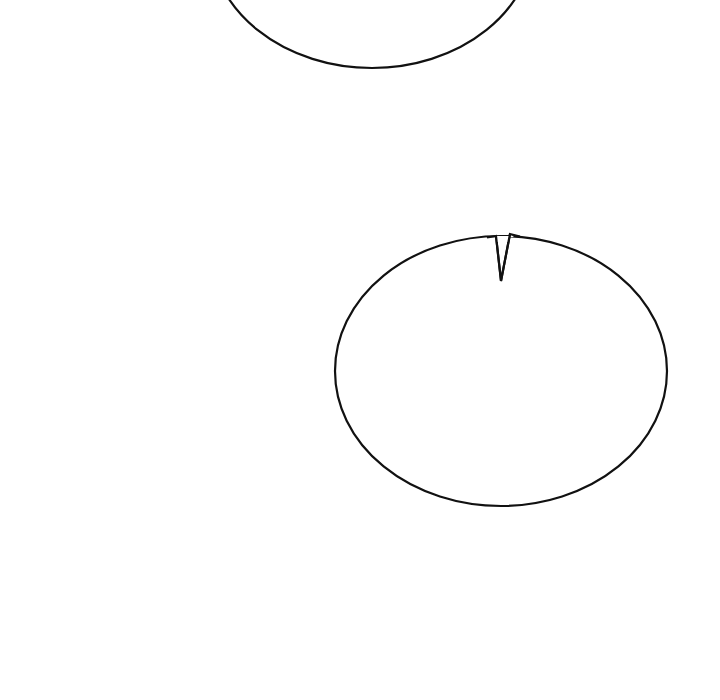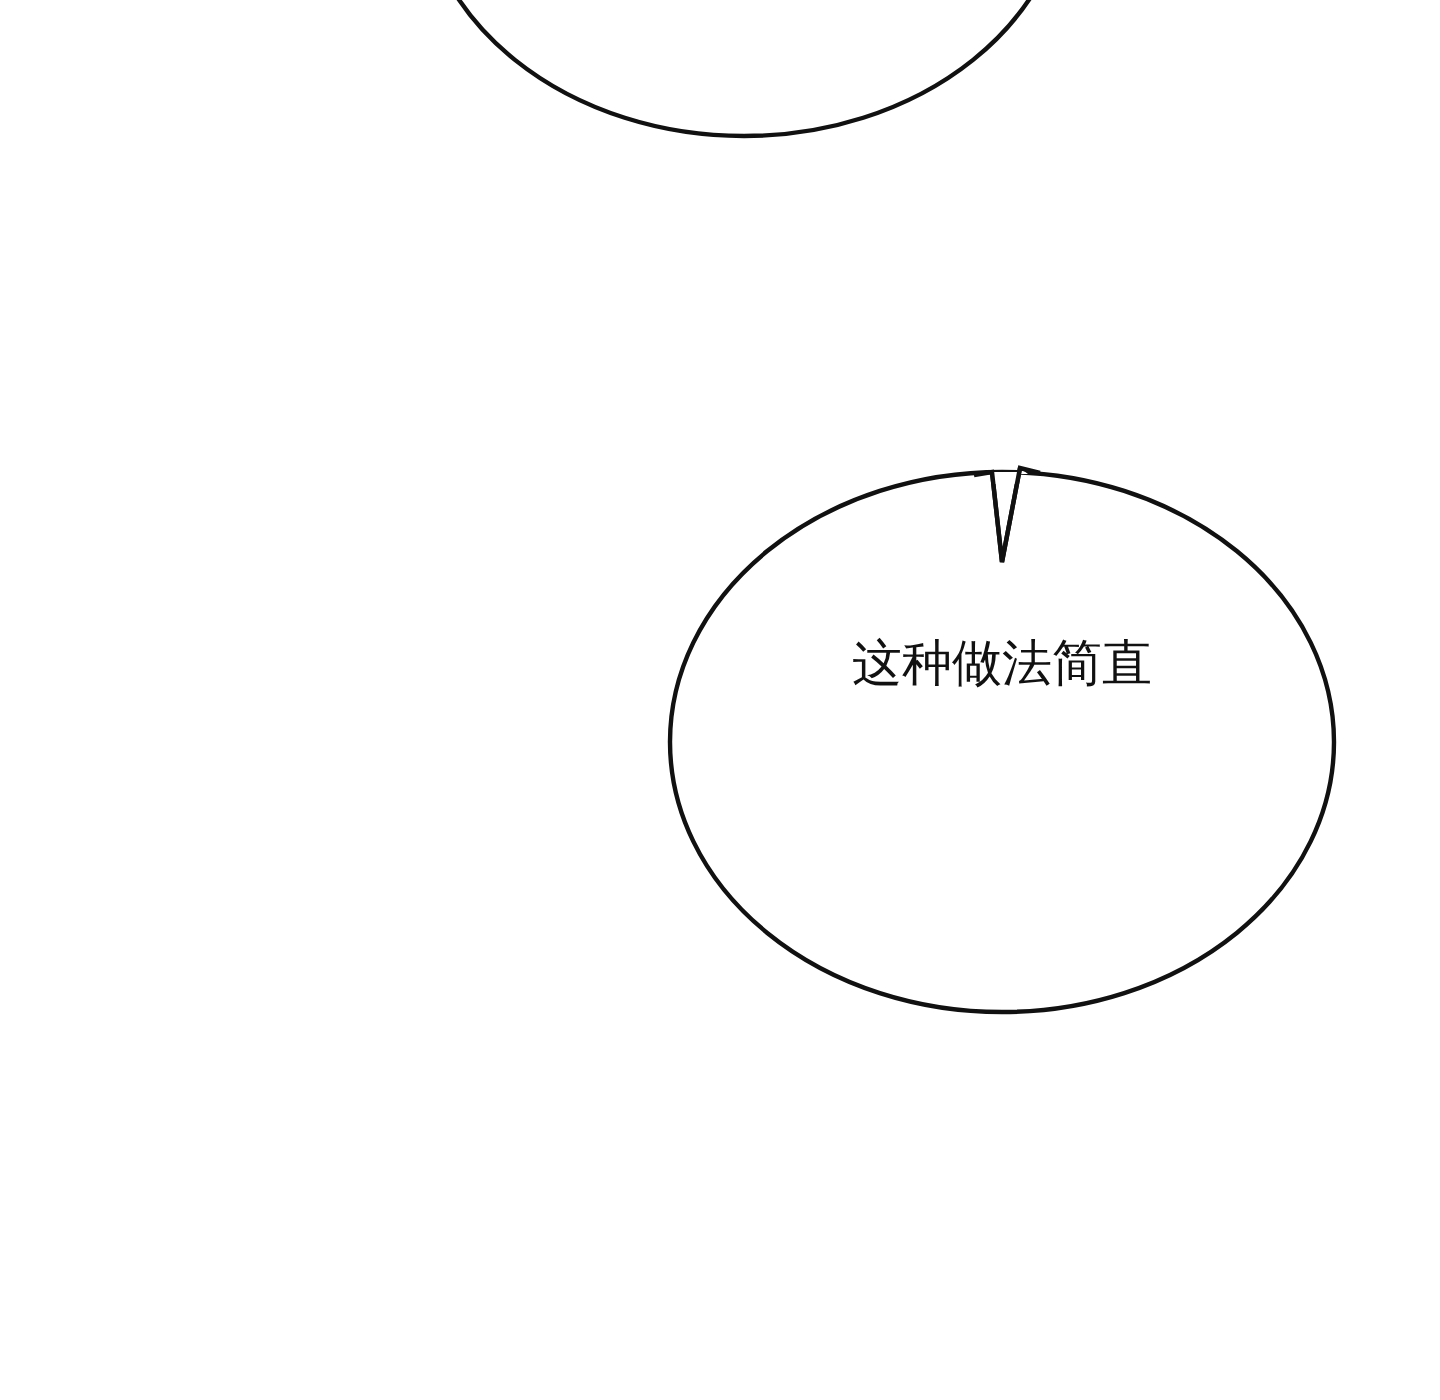--- a/index.html
+++ b/index.html
@@ -30,14 +30,13 @@
     <ellipse cx="501" cy="371" rx="166" ry="135" fill="#ffffff" stroke="#111111" stroke-width="2.2"></ellipse>
 
     <path d="M 494 237 L 496 236 L 501 281 L 510 234 L 514 237" fill="#ffffff" stroke="none"></path>
     <path d="M 487 237.5 L 496 236 L 501 281 L 510 234 L 520 236.5" fill="none" stroke="#111111" stroke-width="2.2" stroke-linejoin="miter"></path>
     <rect x="497" y="236" width="12" height="6" fill="#ffffff"></rect>
     <path d="M 496 236 L 501 281 L 510 234" fill="none" stroke="#111111" stroke-width="2.2" stroke-linejoin="miter"></path>
   </g>
 </svg>
 
 <div class="bubble-text">
-  <span>这种做法简直</span>
 </div>
 
 </body></html>

